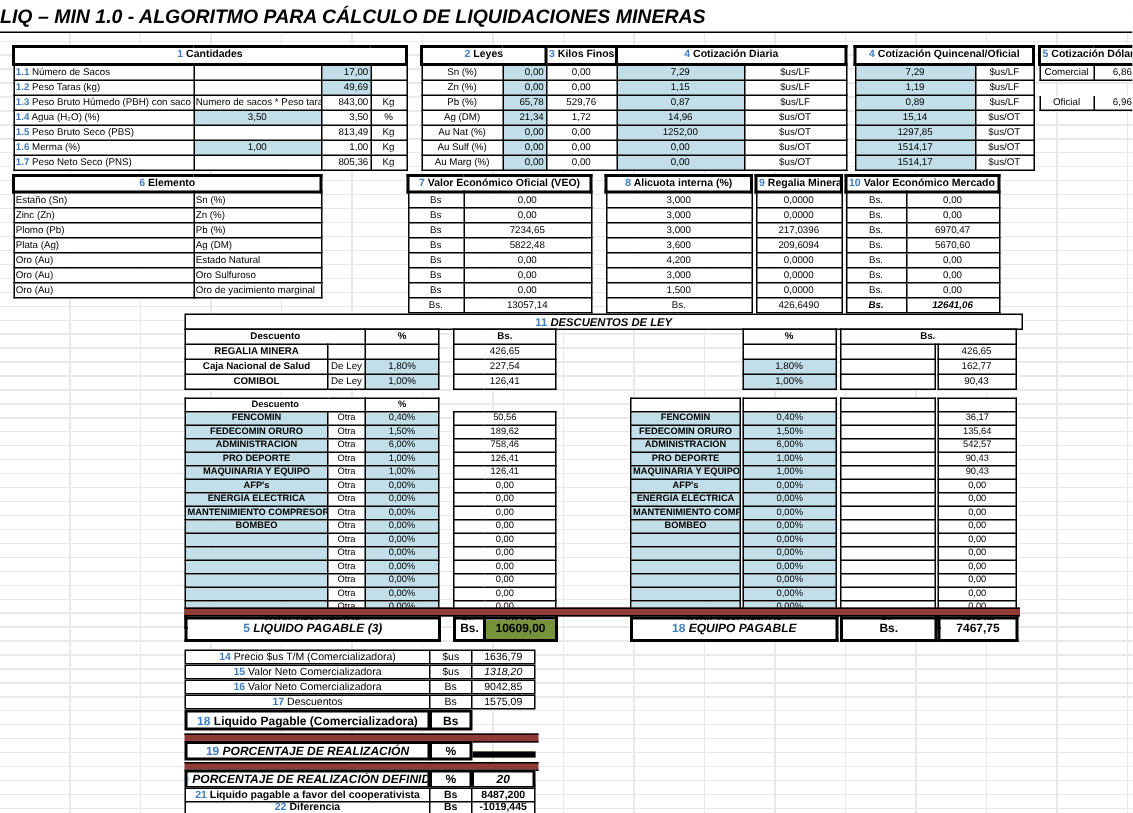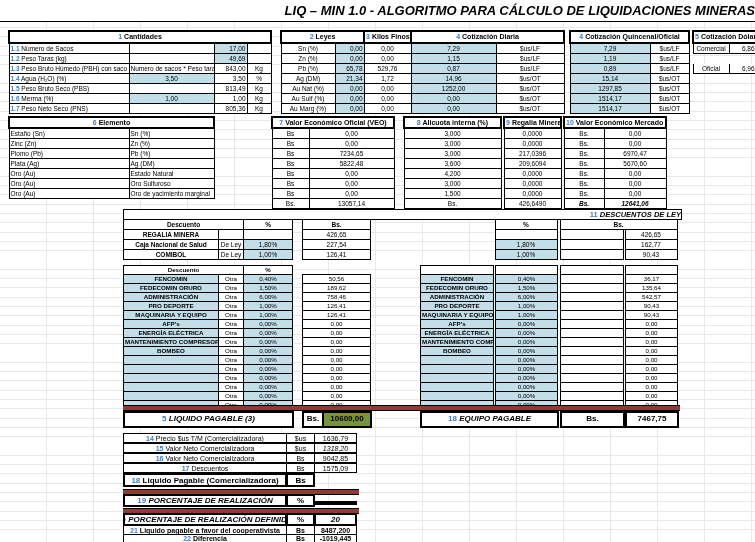--- a/index.html
+++ b/index.html
@@ -6,21 +6,21 @@
   .sheet{
     position:relative;width:755px;height:542px;overflow:hidden;
     font-family:"Liberation Sans",sans-serif;color:#000;
     background:
       repeating-linear-gradient(to right, transparent 0, transparent 46px, #e9e9e9 46px, #e9e9e9 47px),
       repeating-linear-gradient(to bottom, transparent 0, transparent 8.4px, #e9e9e9 8.4px, #e9e9e9 9.3px),
       #fff;
   }
   .title{
     position:absolute;left:0;top:0;width:755px;height:21px;
-    text-align:right;font-size:13px;font-weight:bold;font-style:italic;
+    text-align:left;font-size:13px;font-weight:bold;font-style:italic;
     line-height:21px;border-bottom:1px solid #000;background:#fff;
   }
   table{border-collapse:collapse;table-layout:fixed;position:absolute;background:transparent;}
   td{border:1px solid #000;background:#fff;font-size:6.5px;line-height:1.1;
      padding:0 1px;height:9px;overflow:hidden;white-space:nowrap;text-align:center;}
   .left{text-align:left;}
   .right{text-align:right;}
   .sp{border:none !important;background:transparent !important;}
   .nb{border-color:transparent !important;background:transparent !important;}
   .hl{background:#c2dfe9;}
@@ -358,21 +358,21 @@
         <td>Bs.</td>
         <td class="sp"></td>
         <td>426,6490</td>
         <td class="sp"></td>
         <td class="it b">Bs.</td>
         <td class="it b">12641,06</td>
       </tr>
     </tbody>
   </table>
 
-  <div class="sec-title" style="left:123px;top:209px;width:557px;text-align:right;">
+  <div class="sec-title" style="left:123px;top:209px;width:557px;">
     <span class="num" style="font-style:normal">11</span> <span>DESCUENTOS DE LEY</span>
   </div>
   <table id="t-ley-l" style="left:123px;top:219px;width:247px;">
     <colgroup>
         <col style="width:95px">
         <col style="width:25px">
         <col style="width:49px">
         <col style="width:10px">
         <col style="width:20px">
         <col style="width:48px">

